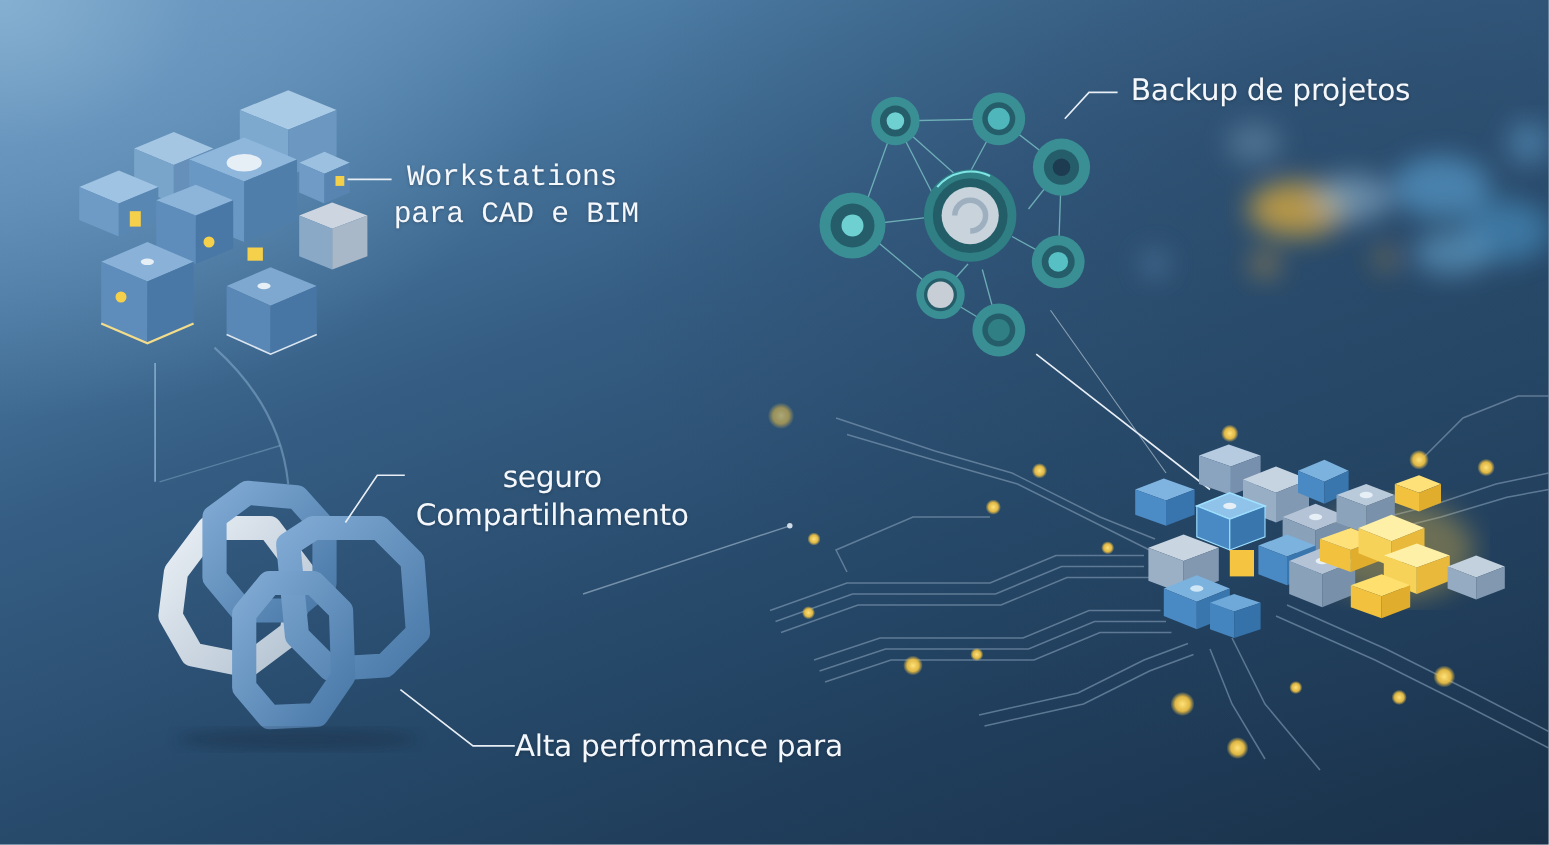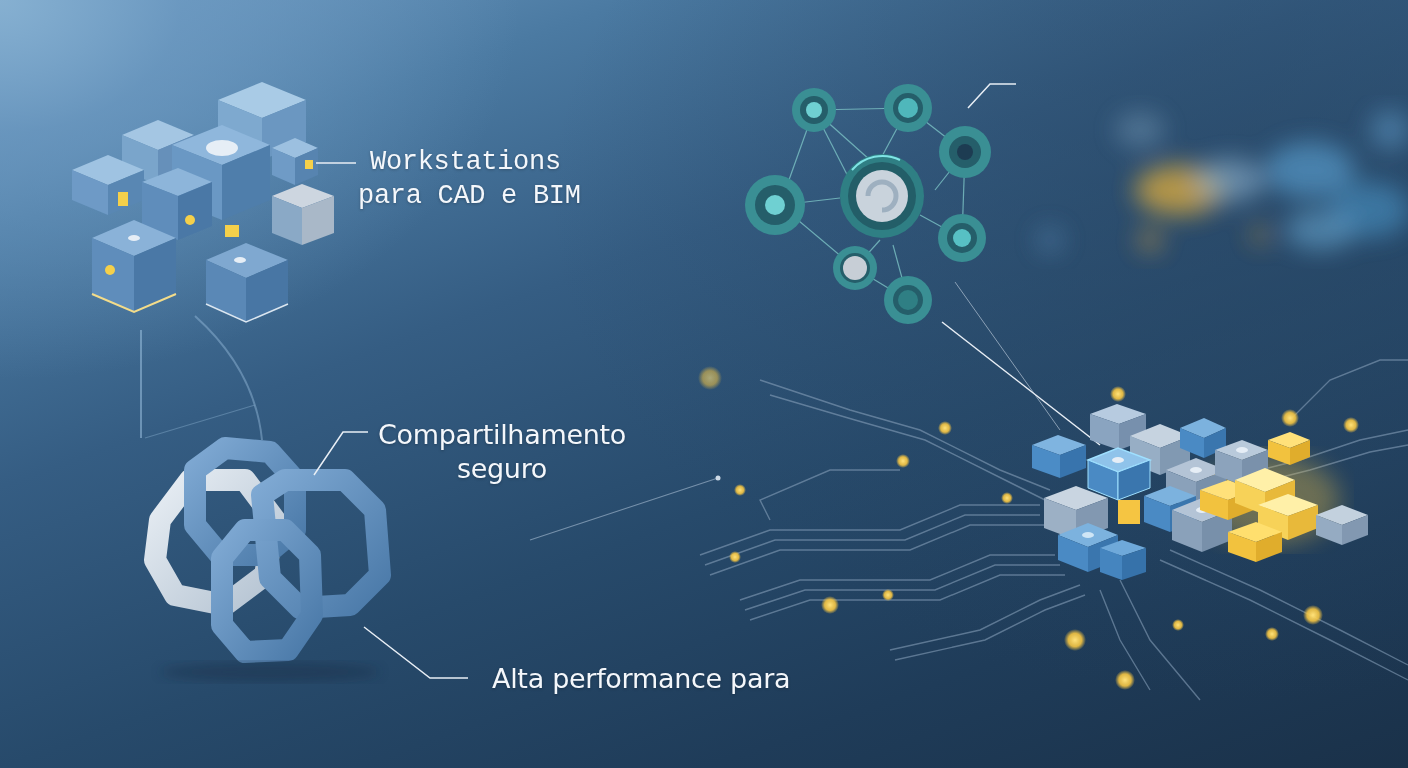--- a/index.html
+++ b/index.html
@@ -15,21 +15,21 @@
   .label {
     position:absolute; color:#f4f7fb; font-size:27px; line-height:34px;
     letter-spacing:-0.3px; text-shadow:0 1px 3px rgba(0,0,0,0.25);
     white-space:nowrap;
   }
   .label .line { display:block; }
   .lbl-workstations { left:370px; top:145px; text-align:left;font-family:Liberation Mono, monospace; }
   .lbl-workstations .l2 { margin-left:-12px; }
   .lbl-backup { left:1028px; top:66px; }
   .lbl-share { left:378px; top:418px; text-align:center; }
-  .lbl-perf { left:492px; top:662px; }
+  .lbl-perf { left:468px; top:662px; }
   .lbl-perf .l2 { margin-left:30px; }
 </style>
 </head>
 <body>
 
 <div class="scene">
 
   <svg class="art" width="1408" height="768" viewBox="0 0 1408 768">
     <defs>
       <filter id="blur6">
@@ -359,23 +359,26 @@
           </g>
       </g>
     </g>
   </svg>
 
   <div class="label lbl-workstations">
     <span class="line l1">Workstations</span>
     <span class="line l2">para CAD e BIM</span>
   </div>
 
+  <div class="label lbl-backup">
+    <span class="line">Backup de projetos</span>
+  </div>
 
   <div class="label lbl-share">
+    <span class="line">seguro</span>
     <span class="line">Compartilhamento</span>
-    <span class="line">seguro</span>
   </div>
 
   <div class="label lbl-perf">
     <span class="line l1">Alta performance para</span>
   </div>
 
 </div>
 
 </body></html>

